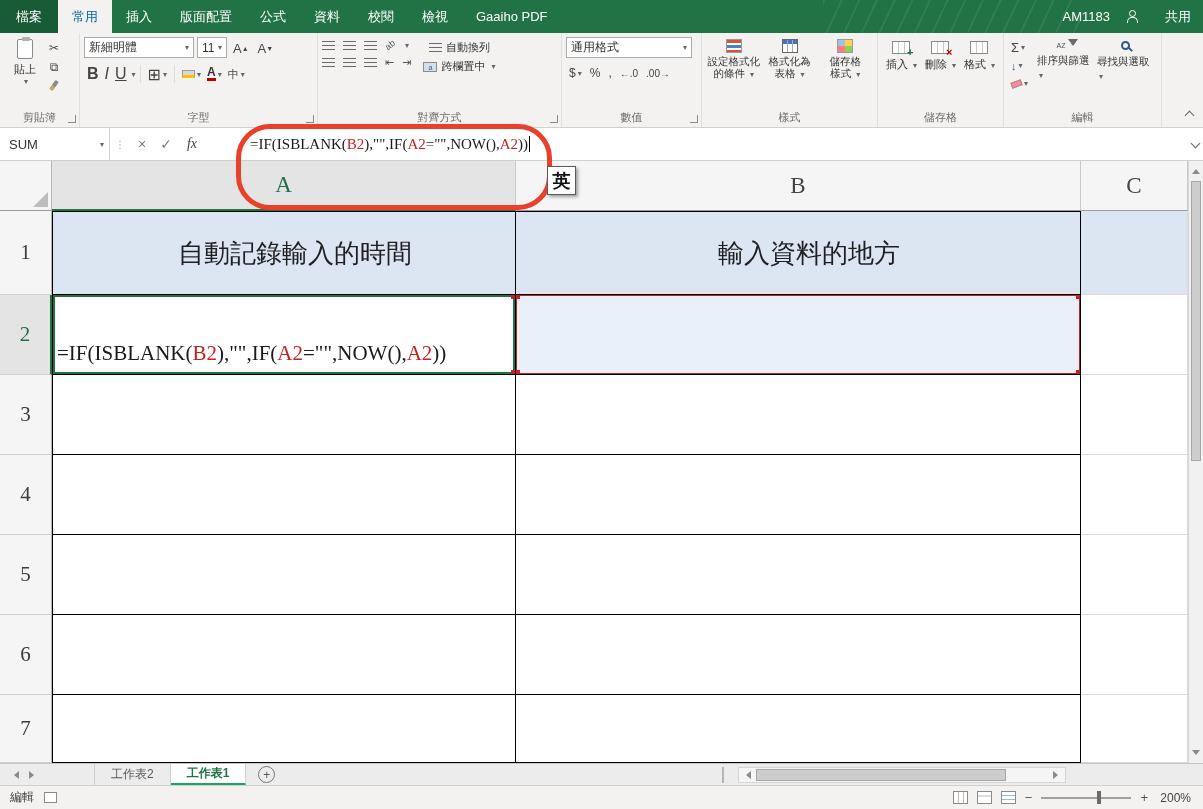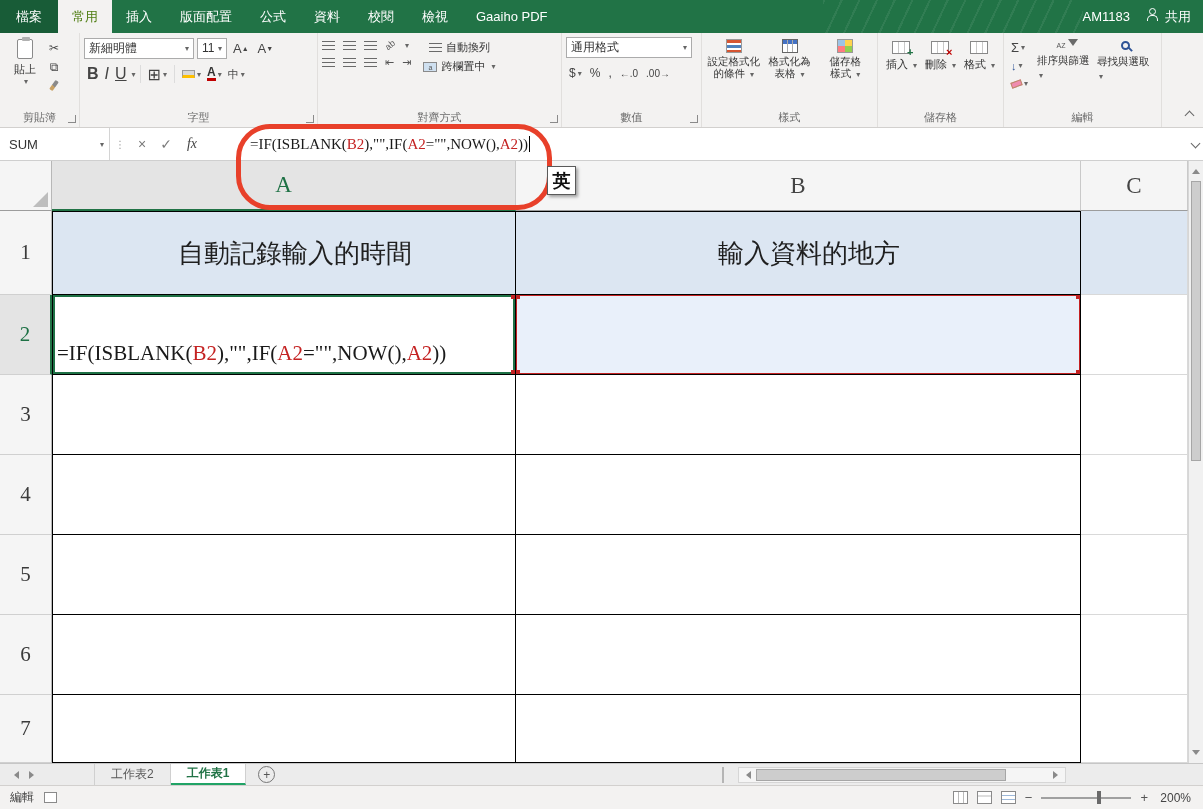--- a/index.html
+++ b/index.html
@@ -5,26 +5,26 @@
   * { box-sizing: border-box; margin: 0; padding: 0; }
   body { font-family: "Liberation Sans", sans-serif; background:#fff; }
   .app { position: relative; width: 1203px; height: 809px; overflow: hidden; background:#fff; }
 
   
   .titlebar { position:absolute; top:0; left:0; right:0; height:33px; background:#217346; display:flex; align-items:stretch; color:#fff; z-index:10;}
   .titlebar::after { content:""; position:absolute; right:120px; top:0; width:260px; height:33px;
     background:repeating-linear-gradient(115deg, rgba(255,255,255,.07) 0 2px, transparent 2px 16px); pointer-events:none;}
   .file-tab { background:#185c37; padding:0 16px; display:flex; align-items:center; font-size:13px; cursor:pointer;}
   .rtab { padding:0 14px; display:flex; align-items:center; font-size:13px; cursor:pointer; }
-  .rtab.active { background:#f3f2f1; color:#4d7c0f; }
+  .rtab.active { background:#f3f2f1; color:#0369a1; }
   .tellme { display:flex; align-items:center; margin-left:14px; font-size:13px; color:rgba(255,255,255,.85);}
   .bulb { width:10px; height:10px; border-radius:50%; background:#f4d04b; position:relative; margin-right:7px;}
   .bulb::after { content:""; position:absolute; left:3px; bottom:-3px; width:4px; height:3px; background:#f4d04b;}
   .tb-right { margin-left:auto; display:flex; align-items:center; gap:16px; padding-right:12px; font-size:13px; z-index:2;}
-  .share-btn { display:flex; cursor:pointer;}
+  .share-btn { display:flex; align-items:center; cursor:pointer;gap:20px;}
   .person { width:13px; height:13px; position:relative; margin-right:6px;}
   .person::before { content:""; position:absolute; top:0; left:3px; width:5px; height:5px; border:1px solid #fff; border-radius:50%;}
   .person::after { content:""; position:absolute; bottom:0; left:1px; width:9px; height:5px; border:1px solid #fff; border-bottom:none; border-radius:5px 5px 0 0;}
 
   
   .ribbon { position:absolute; top:33px; left:0; right:0; height:95px; background:#f3f2f1; border-bottom:1px solid #d2d0ce; display:flex; z-index:5;}
   .rgroup { position:relative; border-right:1px solid #e1dfdd; padding:4px 4px 18px 4px; display:flex; flex-direction:column;}
   .g-label { position:absolute; bottom:2px; left:0; right:0; text-align:center; font-size:11px; color:#6a6a6a;}
   .dlg { position:absolute; right:3px; bottom:4px; width:8px; height:8px; border-right:1px solid #8a8a8a; border-bottom:1px solid #8a8a8a; cursor:pointer;}
   .dd { font-size:8px; color:#666; margin-left:2px;}
@@ -36,21 +36,21 @@
   .paste-big { display:flex; flex-direction:column; align-items:center; width:42px; cursor:pointer; padding-top:2px;}
   .i-clip { width:16px; height:20px; border:1px solid #8a8a8a; background:#fff; border-radius:2px; position:relative; margin-bottom:3px;}
   .i-clip::before { content:""; position:absolute; top:-3px; left:4px; width:8px; height:4px; background:#b0b0b0; border-radius:1px;}
   .paste-big span.lab { font-size:11px; color:#333;}
   .clip-minis { display:flex; flex-direction:column; justify-content:flex-start; gap:2px; padding-top:2px;}
   .clip-minis .mini { height:17px; font-size:12px;}
   .i-brush { width:4px; height:11px; background:linear-gradient(#8a8a8a 55%, #c8a165 45%); transform:rotate(35deg); border-radius:1px;}
   .g-clip-body { display:flex; }
 
   .g-font { width:238px;}
-  .font-row1 { display:flex; gap:3px; align-items:center;}
+  .font-row1 { display:flex; gap:3px; align-items:flex-start;}
   .font-row2 { display:flex; align-items:center; margin-top:4px;}
   .bb { font-weight:bold;}
   .it { font-style:italic;}
   .un { text-decoration:underline;}
   .a-sz { position:relative; font-size:13px;}
   .a-sz sup { font-size:7px;}
   .i-fill { width:13px; height:8px; background:#d8d8d8; border:1px solid #9a9a9a; border-bottom:3px solid #ffc000;}
   .fcolor { font-size:12px; font-weight:bold; color:#333; border-bottom:3px solid #c00000; line-height:11px;}
   .vsep { width:1px; height:18px; background:#dcdcdc; margin:0 4px;}
 

